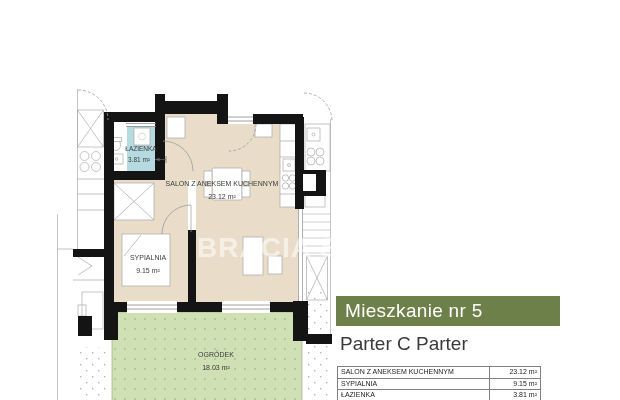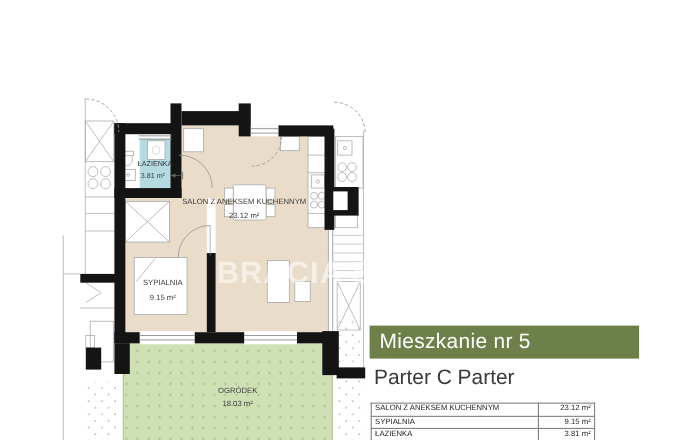--- a/index.html
+++ b/index.html
@@ -1,20 +1,20 @@
 <!DOCTYPE html>
 <html><head>
 <meta charset="utf-8">
 <style>
   html,body{margin:0;padding:0;background:#fff;}
   body{width:620px;height:400px;position:relative;overflow:hidden;
        font-family:"Liberation Sans", sans-serif;}
   .stage{position:absolute;inset:0;width:620px;height:400px;margin-top:44px;}
   svg{position:absolute;left:0;top:0;}
-  .panel{position:absolute;left:336px;top:252px;width:245px;}
+  .panel{position:absolute;left:336px;top:252px;width:224px;}
   .title-bar{height:30px;background:#6d8049;color:#ffffff;font-size:19px;
              line-height:30px;padding-left:9px;box-sizing:border-box;
              letter-spacing:.3px;}
   .subtitle{position:absolute;left:4px;top:37px;font-size:19px;color:#3a3a3a;
             white-space:nowrap;}
   .area-table{position:absolute;left:1px;top:70px;width:204px;
               border-collapse:collapse;table-layout:fixed;}
   .area-table td{font-size:7px;color:#1d1d1d;height:10.5px;padding:0 3px;
                  border:0.8px solid #808080;white-space:nowrap;overflow:hidden;
                  line-height:10px;}

